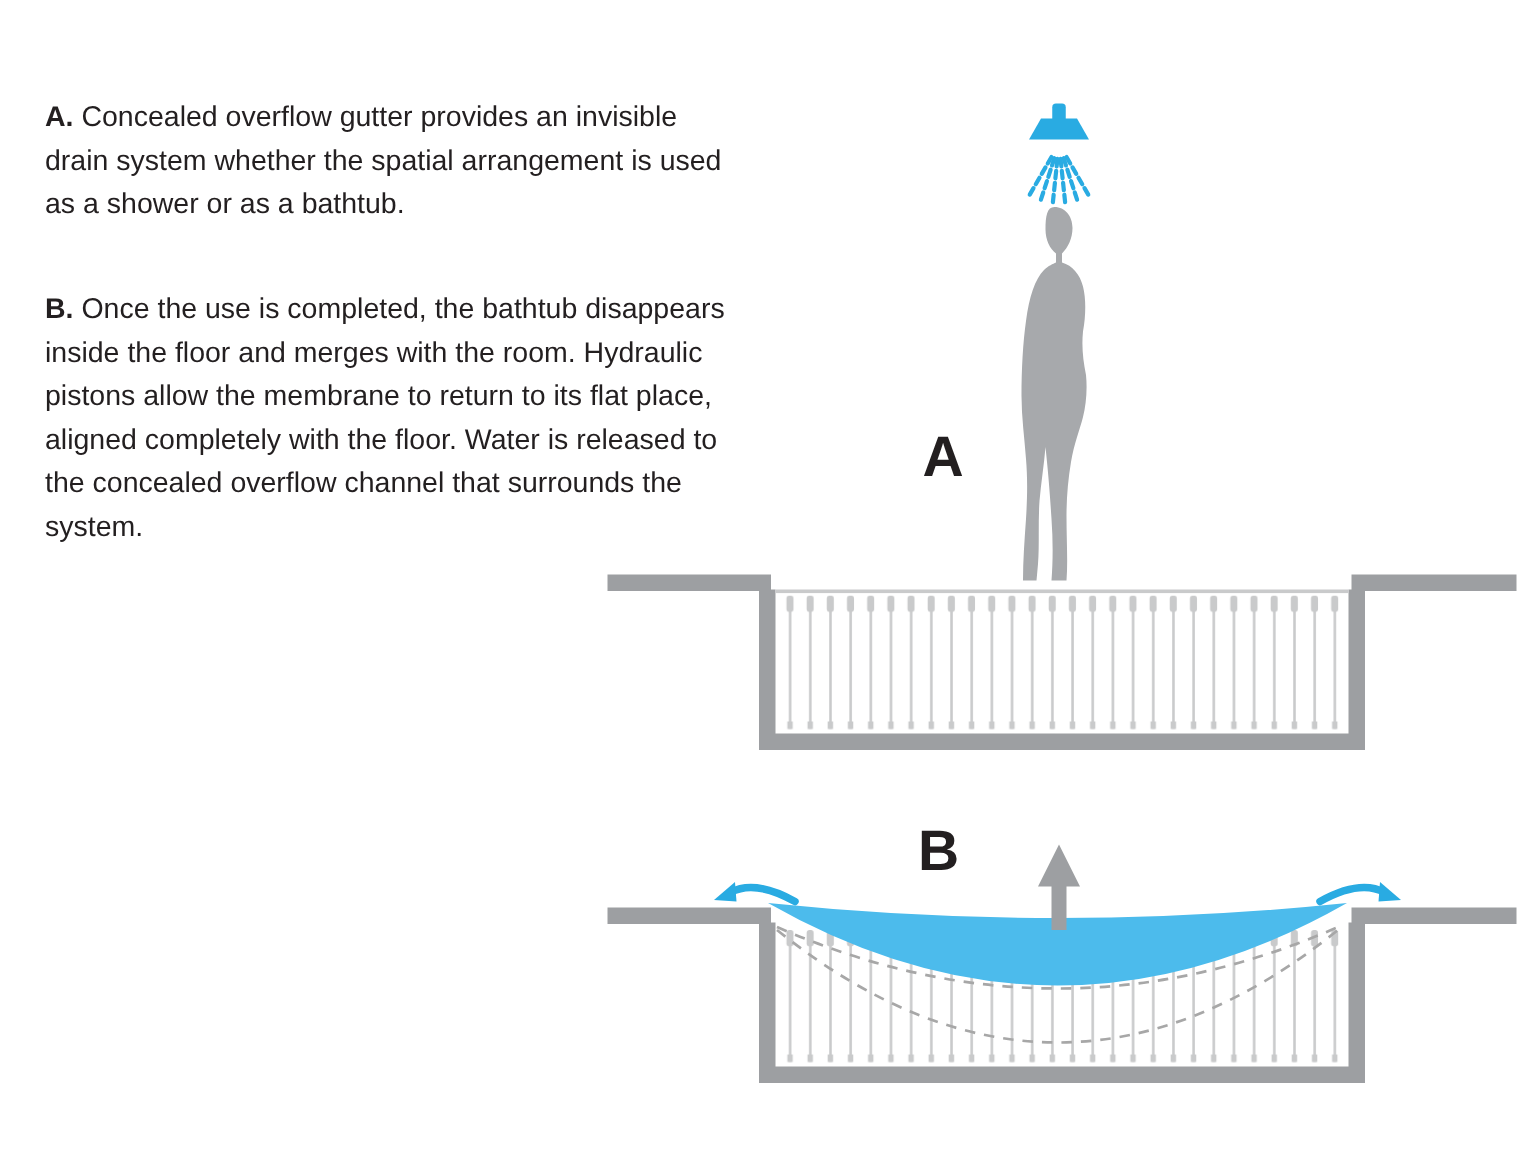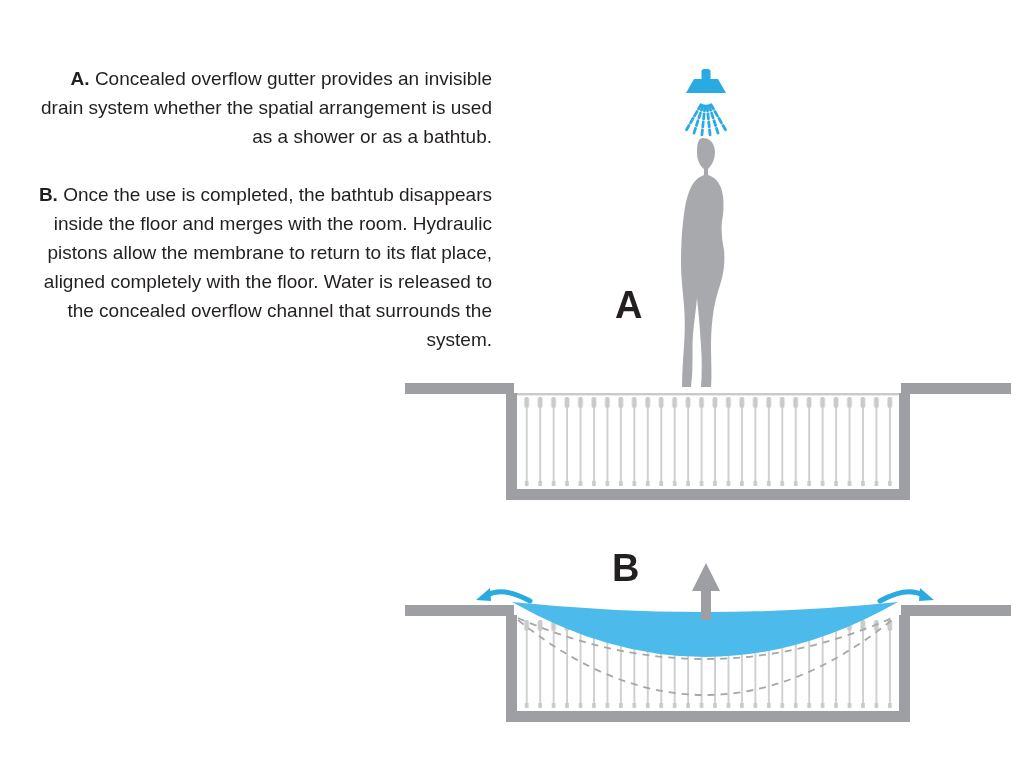--- a/index.html
+++ b/index.html
@@ -11,27 +11,27 @@
     --dashed-gray:#A7A7A7;
     --text-color:#231F20;
   }
   html,body{margin:0;padding:0;}
   body{
     width:1024px;height:768px;position:relative;overflow:hidden;
     background:#ffffff;
     font-family:"Liberation Sans", sans-serif;
     color:var(--text-color);
   }
-  .page{position:absolute;inset:0;text-align:right;}
+  .page{position:absolute;inset:0;}
   .text-block{
     position:absolute;left:30px;top:64px;width:462px;
     font-size:19px;line-height:29px;color:var(--text-color);
   }
   .text-block p{margin:0;}
-  .text-block p + p{margin-top:29px;}
+  .text-block p + p{margin-top:41px;}
   .lead{font-weight:bold;}
   .diagram-label{
     position:absolute;font-weight:bold;font-size:38px;line-height:1;
     color:var(--text-color);letter-spacing:0;
   }
   .label-a{left:615px;top:286px;}
   .label-b{left:612px;top:549px;}
   svg.diagram-canvas{position:absolute;left:0;top:0;width:1024px;height:768px;}
 
   

